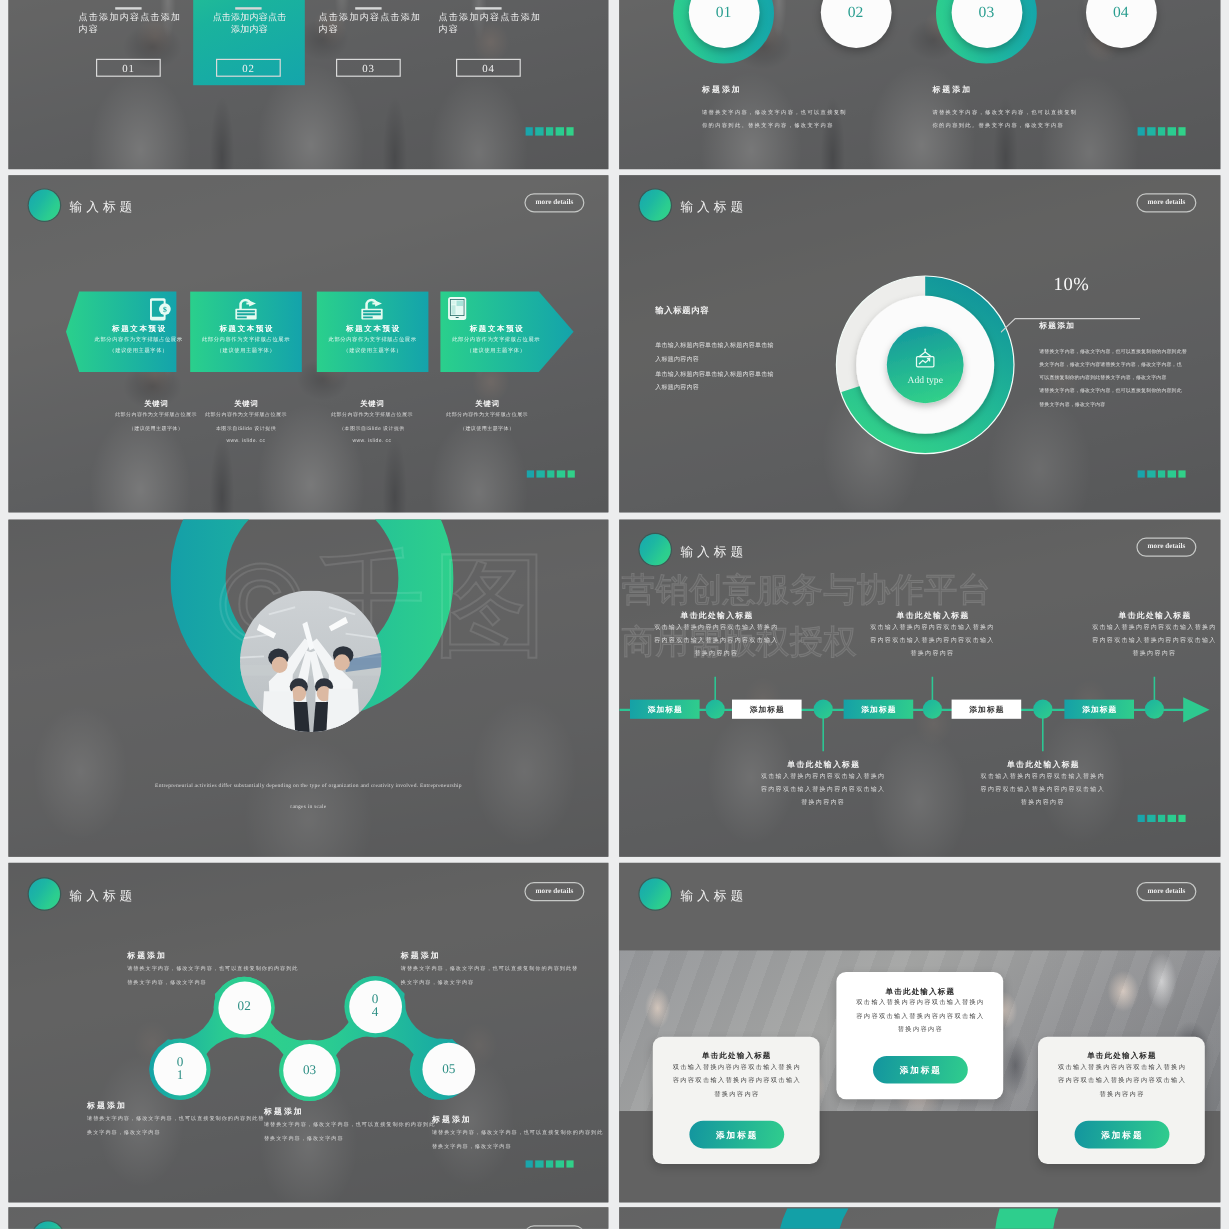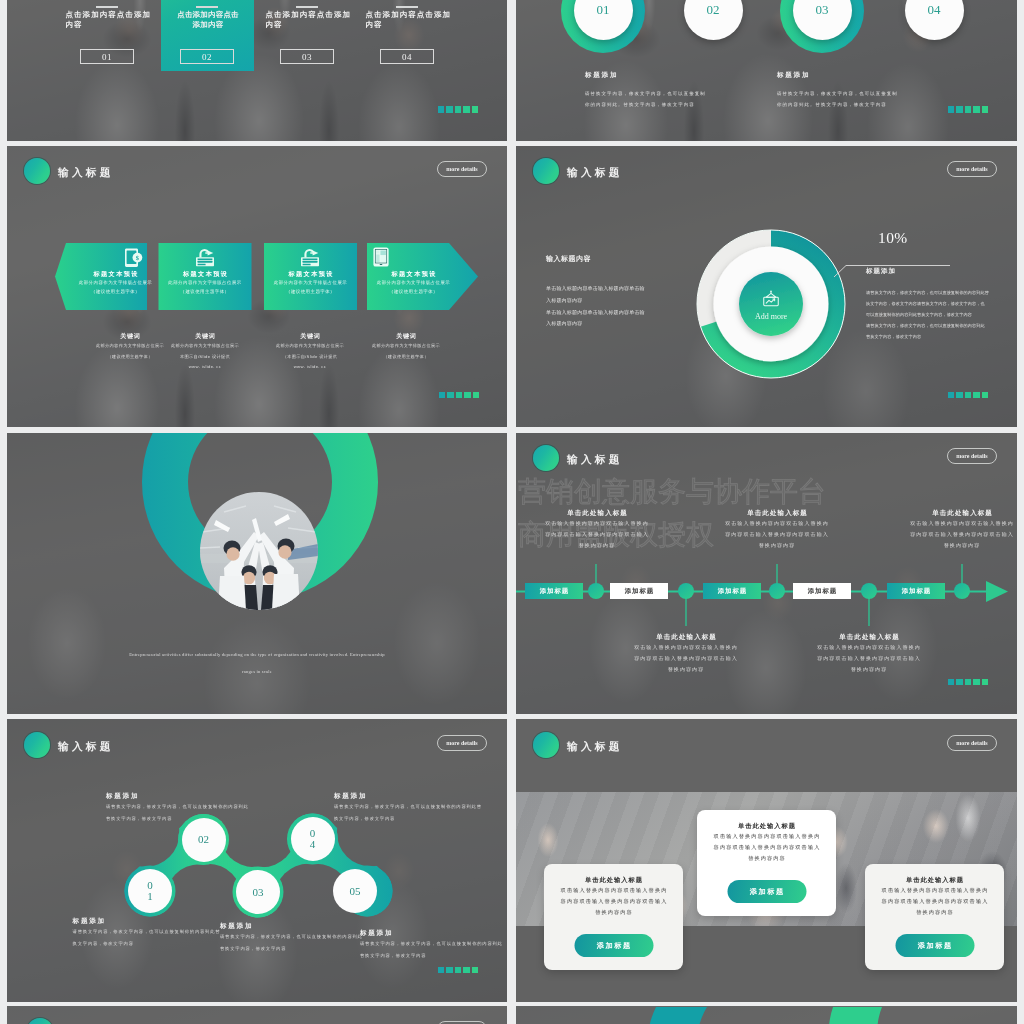--- a/index.html
+++ b/index.html
@@ -13,21 +13,21 @@
  .r1{top:146px;height:281px;}
  .r2{top:433px;height:281px;}
  .r3{top:719px;height:283px;}
  .r4{top:1006px;height:278px;}
  .abs{position:absolute;}
  .photo{position:absolute;inset:0;}
  .ovl{position:absolute;inset:0;}
  .hdr-dot{position:absolute;border-radius:50%;
     background:linear-gradient(125deg,#17a7b0 0%,#1db7a2 38%,#2bcd90 72%,#33d388 100%);
     box-shadow:0 0 0 1px rgba(28,86,78,.55);}
- .hdr-title{position:absolute;color:#f1f1f1;font-weight:bold;letter-spacing:3.3px;white-space:nowrap;}
+ .hdr-title{position:absolute;color:#f1f1f1;font-weight:normal;letter-spacing:3.3px;white-space:nowrap;}
  .more{position:absolute;border:1px solid #c6c8c6;border-radius:999px;color:#ededed;
     display:flex;align-items:center;justify-content:center;
     font-family:"Liberation Serif",serif;font-weight:bold;}
  .dots{position:absolute;display:flex;gap:2px;}
  .dots i{display:block;width:6.5px;height:6.5px;}
  .ttl{font-weight:bold;color:#f0f0f0;white-space:nowrap;}
  .bd{color:#e2e2e2;white-space:nowrap;}
 </style>
 <style>
 
@@ -76,21 +76,21 @@
   radial-gradient(ellipse 18px 34px at 452px 26px, rgba(246,246,246,.6), transparent 70%),
   radial-gradient(ellipse 22px 30px at 476px 80px, rgba(55,57,64,.55), transparent 70%),
   radial-gradient(ellipse 28px 26px at 250px 122px, rgba(216,200,190,.6), transparent 70%),
   linear-gradient(142deg,#96989b 0%,#a6a7a6 38%,#919295 72%,#7e8083 100%);}
 
 
 .tc-card{position:absolute;top:71px;width:93px;height:137px;text-align:center;}
 .tc0{left:53.5px}.tc1{left:153.5px}.tc2{left:253.5px}.tc3{left:353.5px}
 .tc-on{background:linear-gradient(155deg,#2fce8b 0%,#1ab39d 50%,#14a5ab 100%);}
 .tc-rule{position:absolute;left:50%;top:72px;transform:translateX(-50%);width:22px;height:1.6px;background:#d6d8d8;}
-.tc-body{position:absolute;left:5px;right:2px;top:76px;color:#f0f0f0;font-size:7.5px;font-weight:bold;line-height:1.32;letter-spacing:1.05px;text-align:left;text-indent:0;}
+.tc-body{position:absolute;left:5px;right:2px;top:76px;color:#f0f0f0;font-size:7.5px;font-weight:normal;line-height:1.32;letter-spacing:1.05px;text-align:left;text-indent:0;}
 .tc-on .tc-body{left:14px;right:12px;text-align:center;letter-spacing:.2px;}
 .tc-num{position:absolute;left:50%;transform:translateX(-50%);top:115px;width:52px;height:13px;
   border:1px solid #dadada;color:#f2f2f2;font-size:9px;font-family:"Liberation Serif",serif;
   display:flex;align-items:center;justify-content:center;letter-spacing:.06em;}
 
 .tcir{position:absolute;width:84px;height:84px;}
 .tcir-ring{position:absolute;inset:0;border-radius:50%;
   background:linear-gradient(265deg,#14a4ab 0%,#1fb79f 45%,#2ed08c 100%);}
 .tcir-in{position:absolute;width:59px;height:59px;border-radius:50%;background:#fcfcfc;
   display:flex;align-items:center;justify-content:center;color:#2a9e90;font-size:13px;
@@ -386,21 +386,21 @@
   <div class="abs" style="left:255px;top:144px;transform:translateX(-50%)">
     <svg width="20" height="19" viewBox="0 0 24 22" fill="none" stroke="#e9fbf4" stroke-width="1.25">
       <path d="M12 1.2 L12 3.6"></path>
           <circle cx="12" cy="1.2" r="1" fill="#e9fbf4" stroke="none"></circle>
       <path d="M12 3.6 L6.2 8.2 L17.8 8.2 Z" stroke-linejoin="round"></path>
       <rect x="3.3" y="8.2" width="17.4" height="10.2" rx="1.1"></rect>
       <path d="M6.2 15.4 L9.6 12 L12.3 14.2 L16.4 10.3" stroke-linecap="round" stroke-linejoin="round"></path>
       <path d="M16.4 10.3 L16.4 12.5 M16.4 10.3 L14.2 10.3" stroke-linecap="round"></path>
     </svg>
   </div>
-  <div class="abs" style="left:255px;top:166px;transform:translateX(-50%);color:#eafaf2;font-family:'Liberation Serif',serif;font-size:8px;white-space:nowrap">Add more</div>
+  <div class="abs" style="left:255px;top:166px;transform:translateX(-50%);color:#eafaf2;font-family:'Liberation Serif',serif;font-size:8px;white-space:nowrap">Add type</div>
 
   <div class="abs" style="left:362px;top:83px;font-family:'Liberation Serif',serif;font-size:15.5px;color:#fafafa;letter-spacing:.4px">10%</div>
   <svg class="abs" style="left:318px;top:106px" width="120" height="26" viewBox="0 0 120 26">
     <path d="M0 25 L12 13.5 L116 13.5" fill="none" stroke="#cfcfcf" stroke-width="1"></path>
   </svg>
   <div class="abs" style="left:350px;top:121px">
     <div class="ttl" style="font-size:6.5px;letter-spacing:1px">标题添加</div>
     <div style="margin-top:11px">
       <div class="bd b6">请替换文字内容，修改文字内容，也可以直接复制你的内容到此替</div>
       <div class="bd b6">换文字内容，修改文字内容请替换文字内容，修改文字内容，也</div>
@@ -424,20 +424,23 @@
   <svg class="abs" style="left:135px;top:-69px" width="236" height="236" viewBox="0 0 236 236">
     <defs>
           <linearGradient id="ringg" x1="0" y1="0" x2="1" y2="0">
             <stop offset="0" stop-color="#159fa8"></stop>
             <stop offset="0.5" stop-color="#1fb99d"></stop>
             <stop offset="1" stop-color="#2ed08c"></stop>
           </linearGradient>
         </defs>
     <path d="M118 118 m-118 0 a118 118 0 1 1 236 0 a118 118 0 1 1 -236 0 Z M118 118 m-72 0 a72 72 0 1 0 144 0 a72 72 0 1 0 -144 0 Z" fill-rule="evenodd" fill="url(#ringg)"></path>
   </svg>
+  <div class="abs wmk" style="left:175px;top:24px">
+    <span>©千图</span>
+  </div>
   <div class="abs" style="left:193px;top:59px;width:118px;height:118px;border-radius:50%;overflow:hidden">
     <svg width="118" height="118" viewBox="0 0 118 118">
       <defs>
         <linearGradient id="ceil" x1="0" y1="0" x2="0" y2="1">
               <stop offset="0" stop-color="#ced2d5"></stop>
               <stop offset="0.55" stop-color="#c3c8cb"></stop>
               <stop offset="1" stop-color="#b8bdc1"></stop>
             </linearGradient>
       </defs>
       <rect width="118" height="118" fill="url(#ceil)"></rect>
@@ -607,21 +610,21 @@
       </div>
   <div class="cn-c" style="left:174.5px;top:98.5px">
         <span>02</span>
       </div>
   <div class="cn-c" style="left:229.0px;top:151.0px">
         <span>03</span>
       </div>
   <div class="cn-c" style="left:283.5px;top:98.0px">
         <span style="width:9px">04</span>
       </div>
-  <div class="cn-c" style="left:326px;top:150.0px">
+  <div class="cn-c" style="left:345px;top:150.0px">
         <span>05</span>
       </div>
   <div class="abs ch-cap" style="left:65.6px;top:198.0px;width:160px">
     <div class="ch-t">标题添加</div>
     <div class="ch-b">请替换文字内容，修改文字内容，也可以直接复制你的内容到此替</div>
     <div class="ch-b">换文字内容，修改文字内容</div>
   </div>
   <div class="abs ch-cap" style="left:99.0px;top:73.0px;width:160px">
     <div class="ch-t">标题添加</div>
     <div class="ch-b">请替换文字内容，修改文字内容，也可以直接复制你的内容到此</div>

